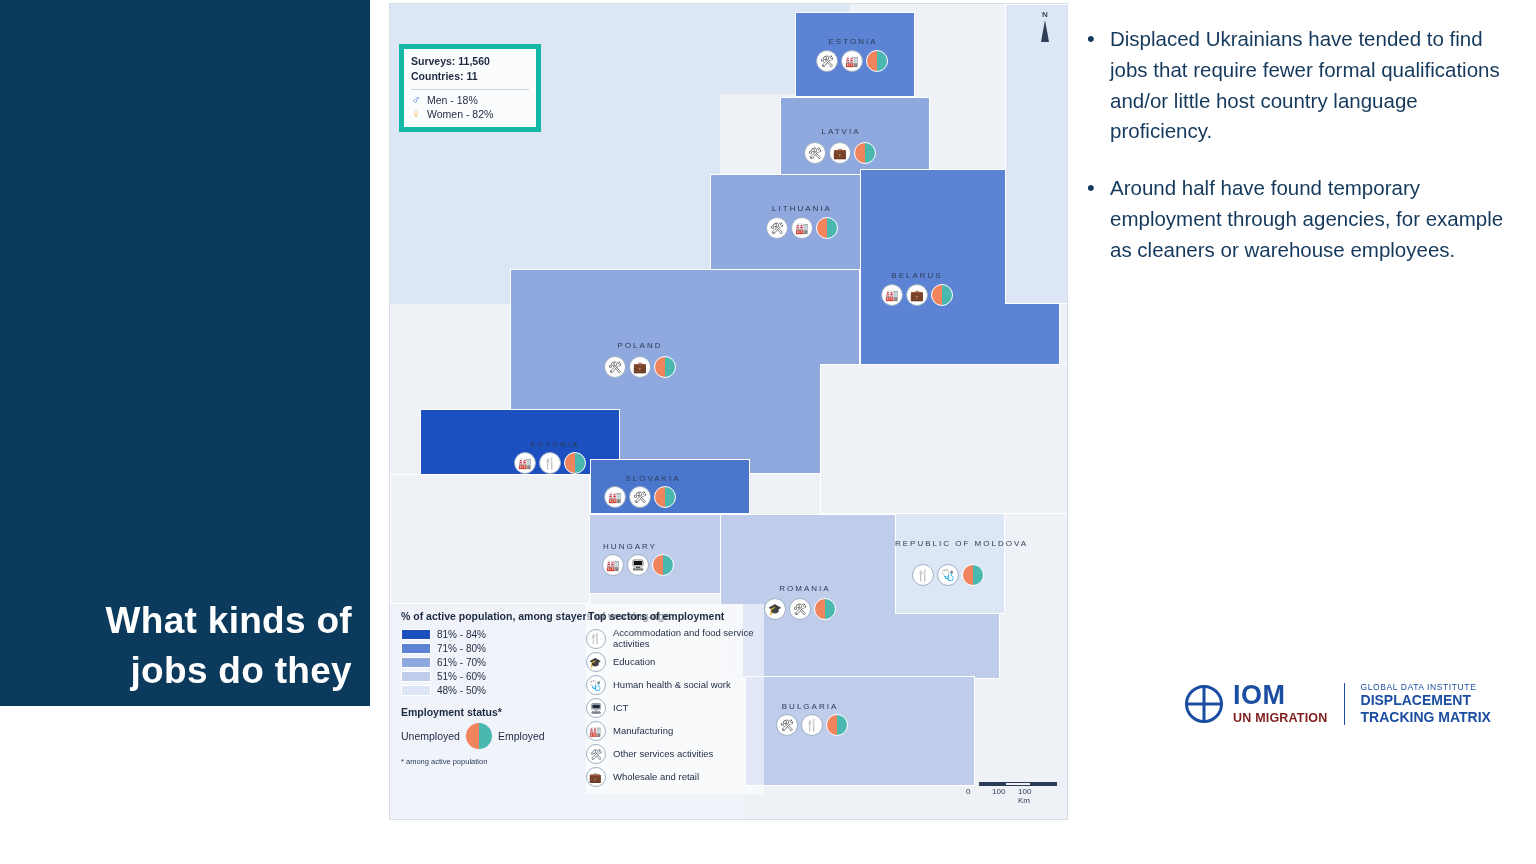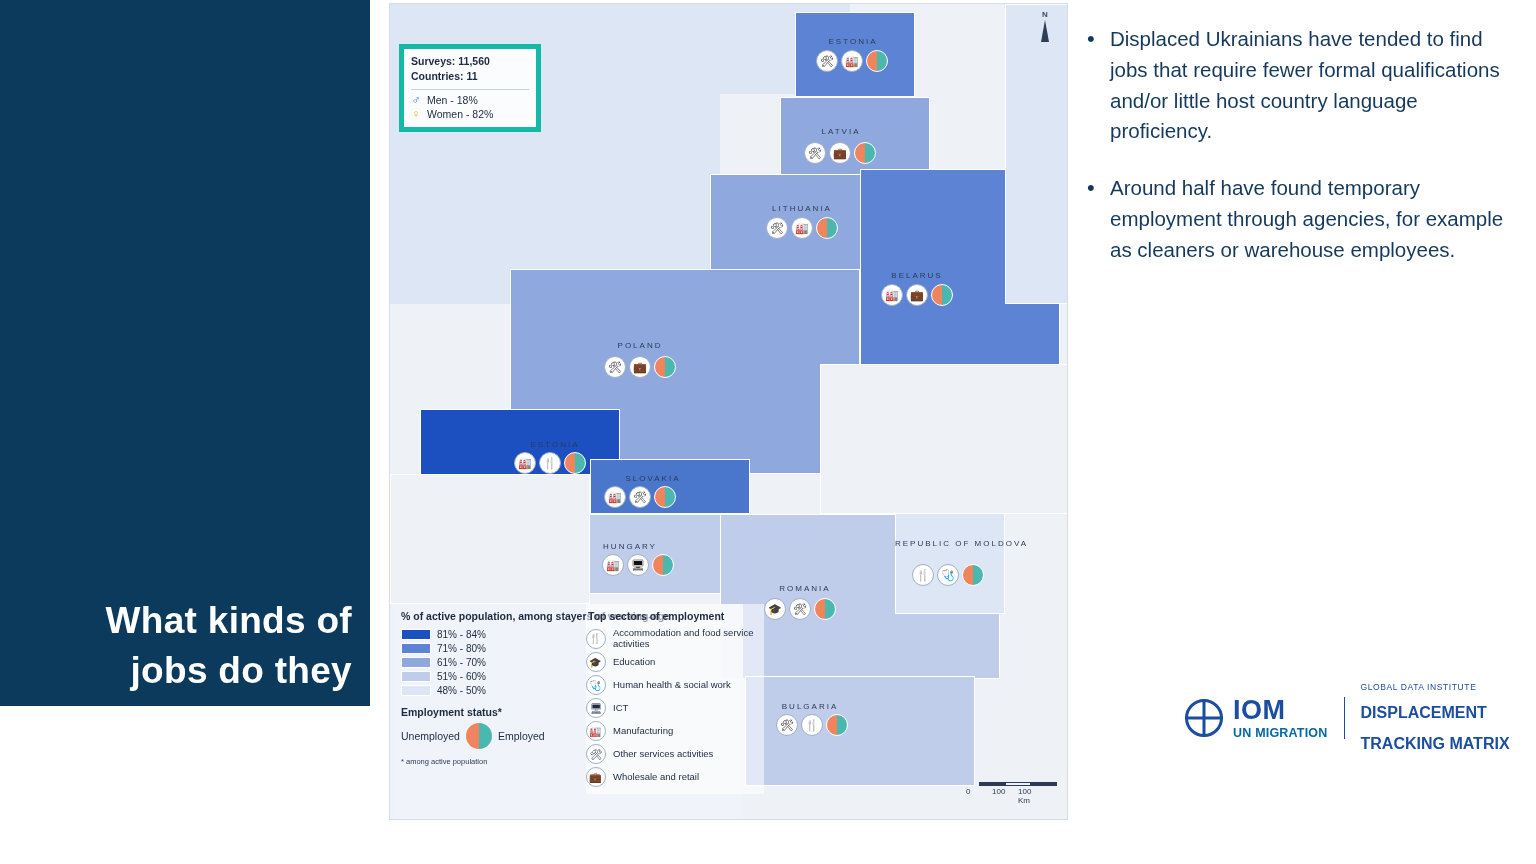--- a/index.html
+++ b/index.html
@@ -136,25 +136,25 @@
     content:"•"; position:absolute; left:7px; top:-2px; font-size:22px; color:#15395c;
   }
 
   
   .logo-wrap { position:absolute; left:105px; top:682px; display:flex; align-items:center; gap:10px; }
   .globe { width:38px; height:38px; border-radius:50%; border:3px solid #1b4ea0; position:relative; }
   .globe::before { content:""; position:absolute; left:50%; top:-3px; bottom:-3px; width:3px; background:#1b4ea0; transform:translateX(-50%); }
   .globe::after { content:""; position:absolute; top:50%; left:-3px; right:-3px; height:3px; background:#1b4ea0; transform:translateY(-50%); }
   .iom-main { line-height:1; }
   .iom-main .big { font-size:27px; font-weight:bold; color:#1b4ea0; letter-spacing:.5px; }
-  .iom-main .small { font-size:12.5px; font-weight:bold; color:#0369a1; letter-spacing:.2px; margin-top:3px; }
+  .iom-main .small { font-size:12.5px; font-weight:bold; color:#7f1d1d; letter-spacing:.2px; margin-top:3px; }
   .divider { width:1px; height:42px; background:#1b4ea0; margin:0 6px; }
   .gdi { line-height:1.18; color:#1b4ea0; }
   .gdi .t1 { font-size:8.5px; letter-spacing:.6px; }
-  .gdi .t2 { font-size:16px; font-weight:bold;margin-top:12px; }
+  .gdi .t2 { font-size:14px; font-weight:bold; }
   .caption {
     position:absolute; left:105px; top:775px; width:350px;
     font-size:11.5px; font-weight:bold; color:#15395c; line-height:1.45;
   }
 </style>
 </head>
 <body>
 
 <div class="left-panel">
   <div class="left-title">What kinds of jobs do they hold?</div>

